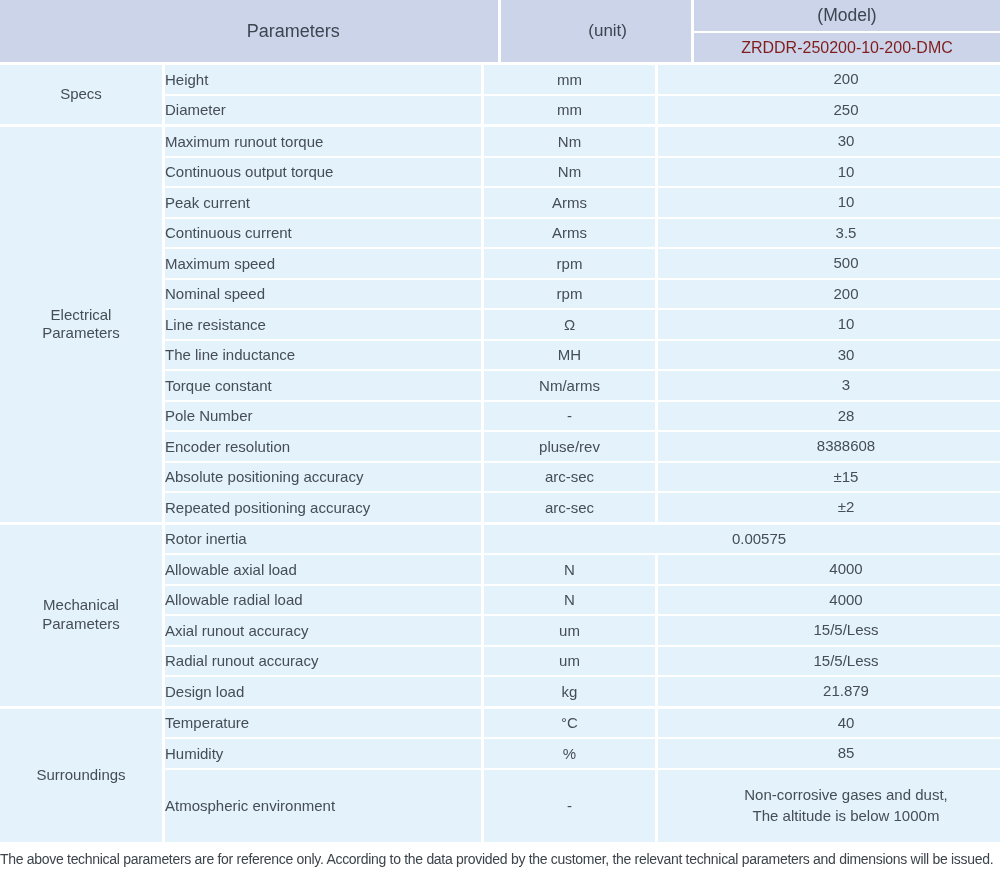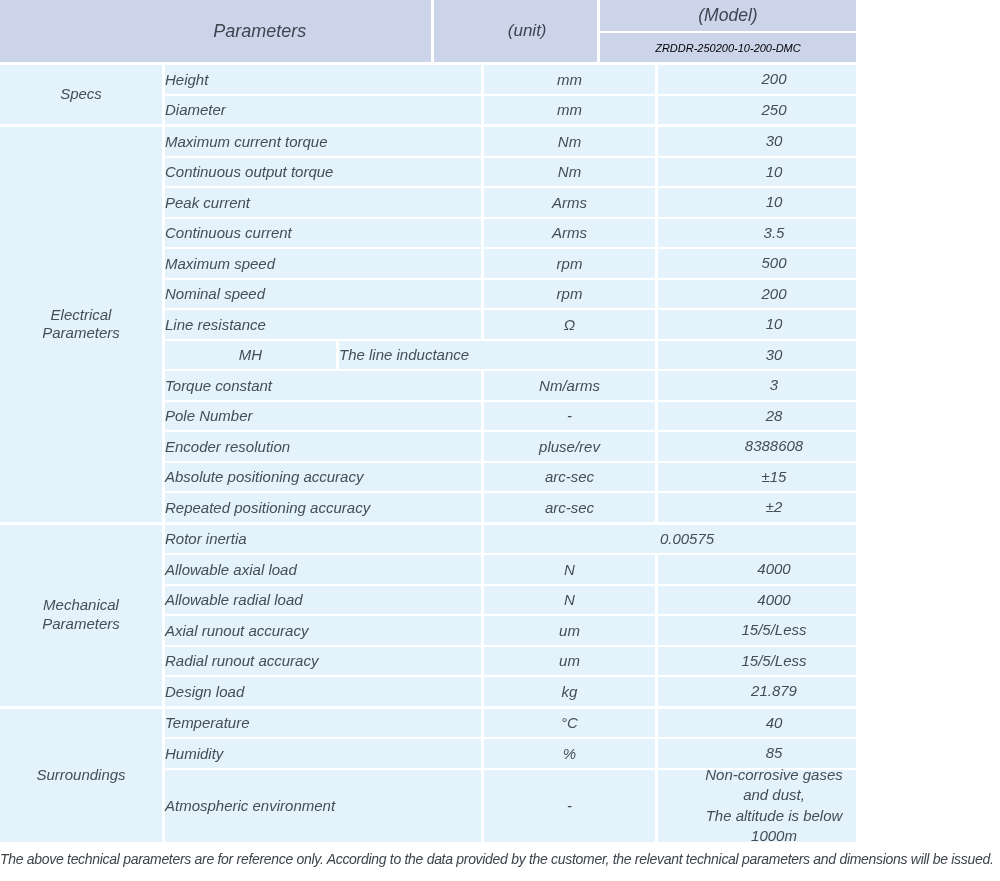--- a/index.html
+++ b/index.html
@@ -1,42 +1,42 @@
 <!DOCTYPE html>
 <html><head>
 <meta charset="utf-8">
 <style>
   html,body{margin:0;padding:0;}
   body{
     width:1000px;height:881px;background:#ffffff;
     font-family:"Liberation Sans","DejaVu Sans",sans-serif;
     color:#454d56;overflow:hidden;
   }
-  .wrap{width:856px;font-style:italic;}
+  .wrap{width:1000px;}
 
   
   .hdr{display:flex;height:62px;margin-bottom:3px;}
   .h-cell{background:#ccd4ea;color:#3d4550;box-sizing:content-box;padding-left:23px;}
   .h-params{
     width:509px;border-right:3px solid #fff;
     display:flex;align-items:center;justify-content:center;
     font-size:18px;padding-left:88px;box-sizing:border-box;width:512px;
   }
   .h-unit{
     width:171px;border-right:3px solid #fff;
     display:flex;align-items:center;justify-content:center;font-size:17px;
   }
   .h-model{width:314px;display:flex;flex-direction:column;border-radius:31px;}
   .h-model-top{
     height:31px;border-bottom:2px solid #fff;background:#ccd4ea;
     display:flex;align-items:center;justify-content:center;font-size:17.5px;color:#3d4550;
   }
   .h-model-bot{
     height:29px;background:#ccd4ea;
-    display:flex;align-items:center;justify-content:center;font-size:11px;color:#000000;
+    display:flex;align-items:center;justify-content:center;font-size:16px;color:#7f1d1d;
   }
 
   
   .sec{display:flex;margin-bottom:3px;}
   .cat{
     width:162px;border-right:3px solid #fff;background:#e4f2fb;
     display:flex;align-items:center;justify-content:center;
     text-align:center;white-space:pre-line;font-size:15px;line-height:1.25;
   }
   .rows{flex:1;display:flex;flex-direction:column;}
@@ -82,21 +82,21 @@
             <div class="cell unit">mm</div>
             <div class="cell value">250</div>
           </div>
         </div>
       </div>
       <div class="sec">
         <div class="cat">Electrical
 Parameters</div>
         <div class="rows">
           <div class="row">
-            <div class="cell param">Maximum current torque</div>
+            <div class="cell param">Maximum runout torque</div>
             <div class="cell unit">Nm</div>
             <div class="cell value">30</div>
           </div>
           <div class="row">
             <div class="cell param">Continuous output torque</div>
             <div class="cell unit">Nm</div>
             <div class="cell value">10</div>
           </div>
           <div class="row">
             <div class="cell param">Peak current</div>
@@ -117,22 +117,22 @@
             <div class="cell param">Nominal speed</div>
             <div class="cell unit">rpm</div>
             <div class="cell value">200</div>
           </div>
           <div class="row">
             <div class="cell param">Line resistance</div>
             <div class="cell unit">Ω</div>
             <div class="cell value">10</div>
           </div>
           <div class="row">
+            <div class="cell param">The line inductance</div>
             <div class="cell unit">MH</div>
-            <div class="cell param">The line inductance</div>
             <div class="cell value">30</div>
           </div>
           <div class="row">
             <div class="cell param">Torque constant</div>
             <div class="cell unit">Nm/arms</div>
             <div class="cell value">3</div>
           </div>
           <div class="row">
             <div class="cell param">Pole Number</div>
             <div class="cell unit">-</div>

